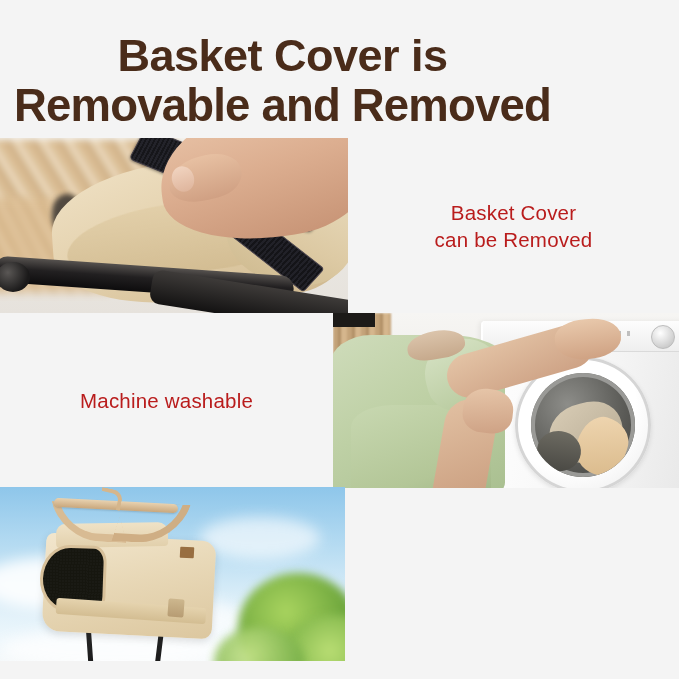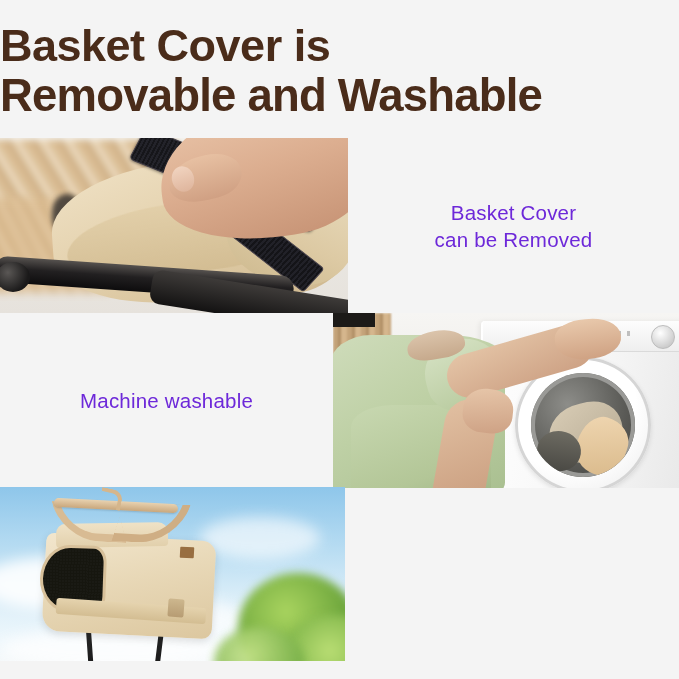--- a/index.html
+++ b/index.html
@@ -17,22 +17,23 @@
     position: relative;
     width: 679px;
     height: 679px;
     background: #f4f4f4;
   }
 
   
   .title-block {
     position: absolute;
     left: 0;
-    top: 22px;
+    top: 32px;
     width: 565px;
+    text-align: center;
     line-height: 1.08;
   }
   .title-line {
     display: block;
     font-family: "Liberation Sans", sans-serif;
     font-weight: bold;
     font-size: 45px;
     letter-spacing: -0.5px;
     color: #4a2c1a;
     white-space: nowrap;
@@ -69,21 +70,21 @@
   .r2-caption { left: 0;     width: 333px; }
   .r2-photo   { left: 333px; width: 346px; }
   
   .r3-photo   { left: 0;     width: 345px; }
   .r3-caption { left: 345px; width: 334px; }
 
   .caption-text {
     font-family: "Liberation Sans", sans-serif;
     font-size: 20.5px;
     font-weight: normal;
-    color: #6d28d9;
+    color: #b91c1c;
     text-align: center;
     line-height: 1.32;
     letter-spacing: 0.2px;
     white-space: pre-line;
   }
 
   
   .ph1 { position: absolute; inset: 0; background: #efece6; }
   .ph1 .bg-blur {
     position: absolute; left: 0; top: 0; width: 100%; height: 100%;
@@ -412,21 +413,21 @@
   .ph3 .leg.l1 { left: 88px;  top: 136px; transform: rotate(-4deg); }
   .ph3 .leg.l2 { left: 156px; top: 126px; transform: rotate(7deg); height: 84px; }
 </style>
 </head>
 <body>
 
 <div class="page">
 
   <div class="title-block">
     <span class="title-line line1">Basket Cover is</span>
-    <span class="title-line line2">Removable and Washable</span>
+    <span class="title-line line2">Removable and Removed</span>
   </div>
 
   <div class="row row-1">
 
     <div class="cell photo r1-photo">
       <div class="ph1">
         <div class="bg-blur"></div>
         <div class="slats"></div>
         <div class="slats2"></div>
         <div class="dark-knob"></div>

